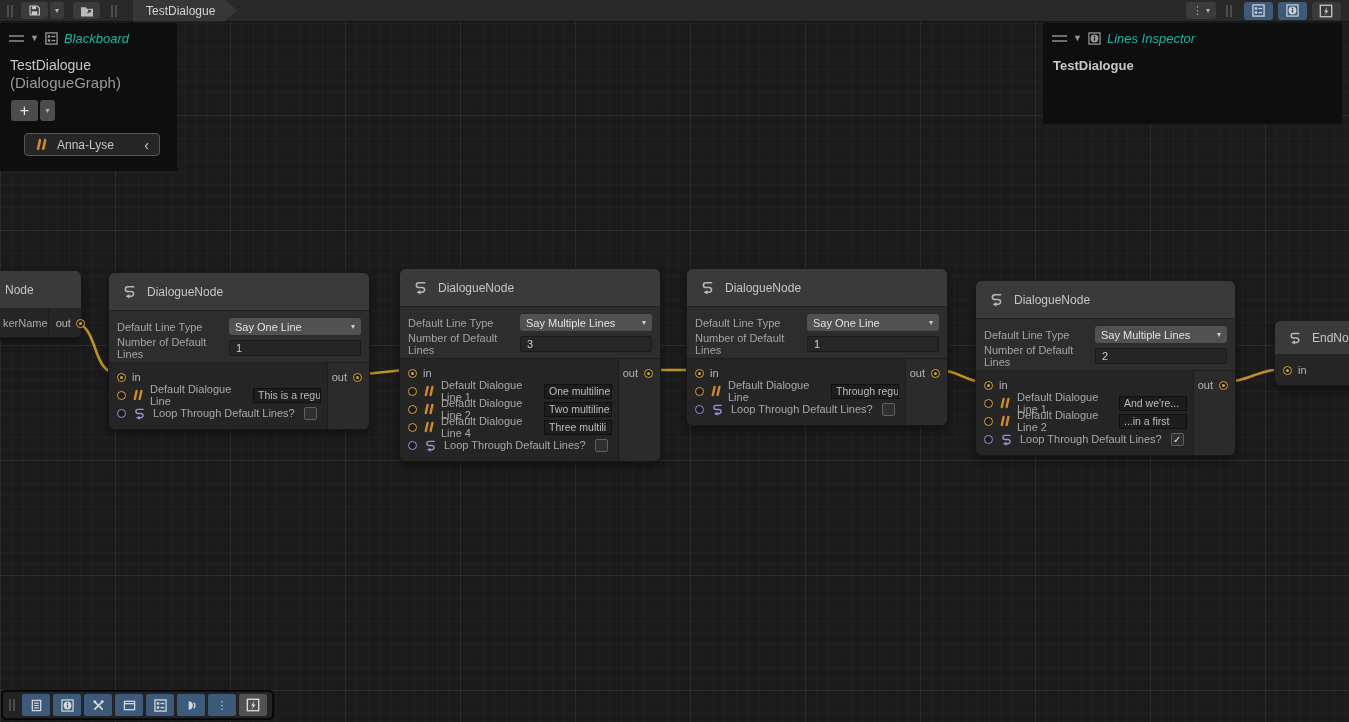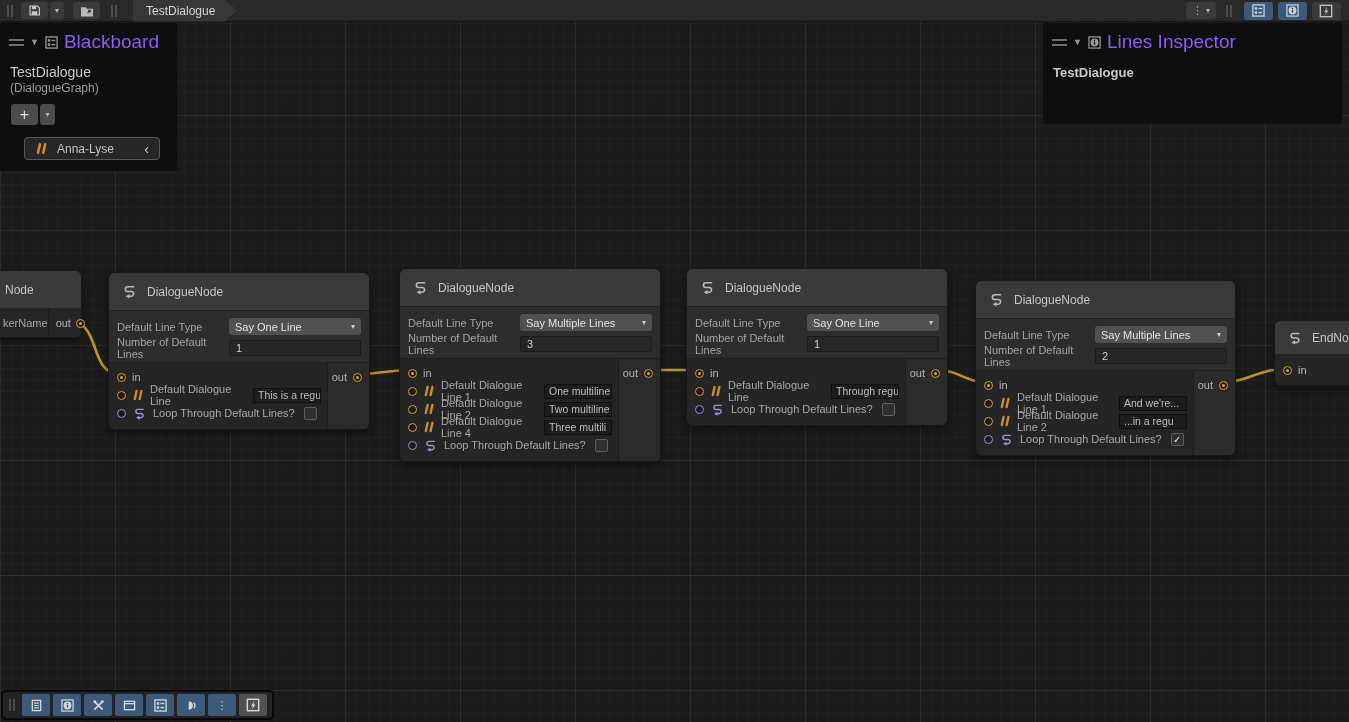--- a/index.html
+++ b/index.html
@@ -30,23 +30,23 @@
   .tbar-right { margin-left:auto; display:flex; align-items:center; margin-right:6px; }
   .toggle { width:29px; height:18px; border-radius:3px; display:flex; align-items:center;
             justify-content:center; margin:0 2.5px; background:#3a3a3a; }
   .toggle.on { background:#3d5a7a; }
   .ellip { font-size:11px; color:#b5b5b5; line-height:1; }
   
   .panel { position:absolute; background:#0e0e0e; z-index:4; }
   .panel-header { display:flex; align-items:center; gap:6px; padding:8px 9px 4px 9px; }
   .hgrip { width:15px; height:7px; border-top:2px solid #6e6e6e; border-bottom:2px solid #6e6e6e; }
   .coll { font-size:9px; color:#969696; line-height:1; }
-  .panel-title { font-size:19px; color:#8b5cf6; }
+  .panel-title { font-size:13px; color:#14b8a6;font-style:italic; }
   .bb-name { font-size:14px; color:#c9c9c9; padding:7px 10px 0 10px; }
-  .bb-sub { font-size:12px; color:#9a9a9a; padding:1px 10px 0 10px; }
+  .bb-sub { font-size:15px; color:#9a9a9a; padding:1px 10px 0 10px; }
   .bb-btnrow { display:flex; align-items:center; padding:9px 0 0 11px; }
   .bb-add { width:27px; height:21px; background:#4c4c4c; border-radius:3px; color:#e3e3e3;
             font-size:16px; display:flex; align-items:center; justify-content:center; }
   .bb-addcaret { width:15px; height:21px; background:#4c4c4c; border-radius:3px; margin-left:2px;
             display:flex; align-items:center; justify-content:center; }
   .bb-pill { margin:12px 0 0 24px; width:136px; height:23px; background:#262626;
              border:1px solid #585858; border-radius:4px; display:flex; align-items:center;
              padding:0 10px; gap:9px; }
   .bb-pill .pill-name { font-size:12px; color:#c4c4c4; }
   .bb-pill .pill-exp { margin-left:auto; font-size:14px; color:#d2d2d2; line-height:1; }
@@ -477,21 +477,21 @@
             <span>And we're...</span>
           </div>
       </div>
       <div class="port-row">
         <span class="port"></span>
         <svg class="q-ico" width="12" height="12" viewBox="0 0 12 12">
             <path d="M4.6 2L2.8 10M9.4 2L7.6 10" stroke="#d08a2d" stroke-width="2.4" stroke-linecap="round"></path>
           </svg>
         <span>Default Dialogue Line 2</span>
         <div class="mini-field">
-            <span>...in a regu</span>
+            <span>...in a first</span>
           </div>
       </div>
       <div class="port-row">
         <span class="port loop"></span>
         <span class="loop-ico">
             <svg width="15" height="15" viewBox="0 0 18 18">
               <path d="M14 4H7.2a2.5 2.5 0 1 0 0 5h3.6a2.5 2.5 0 1 1 0 5H8.5" fill="none" stroke="currentColor" stroke-width="1.7"></path>
               <path d="M9 11.6L4.8 14l4.2 2.4z" fill="currentColor"></path>
             </svg>
           </span>

